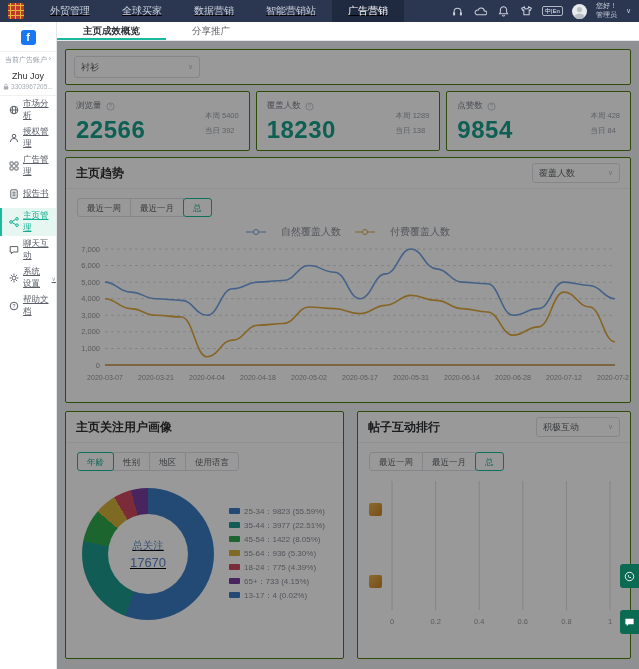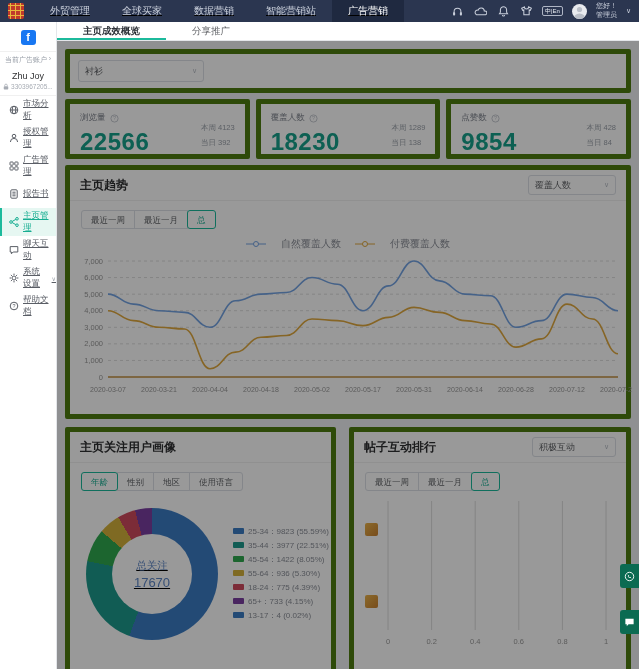--- a/index.html
+++ b/index.html
@@ -39,21 +39,21 @@
   .side-chev{font-size:6px;color:#9aa0a9;margin-left:1px;}
   
   .main{position:absolute;top:22px;left:57px;right:0;bottom:0;}
   .tabbar{height:18px;background:#fff;border-bottom:1px solid #e4e6ea;display:flex;}
   .tab{padding:0 26px;font-size:9.5px;line-height:17px;color:#606266;cursor:pointer;}
   .tab.active{color:#2b2f36;border-bottom:2px solid #1cba9c;font-weight:bold;}
   .content{position:absolute;top:19px;left:0;right:0;bottom:0;background:#eef0f3;
            padding:8px 8px 0 8px;overflow:hidden;}
   .content::after{content:"";position:absolute;inset:0;background:rgba(0,0,0,0.40);
                   z-index:5;pointer-events:none;}
-  .card{background:#fff;border:5px solid #4d7c0f;border-radius:2px;}
+  .card{background:#fff;border:1px solid #4d7c0f;border-radius:2px;}
   .filter-card{height:34px;margin-bottom:6px;display:flex;align-items:center;padding-left:8px;}
   .select{height:20px;min-width:112px;border:1px solid #dcdfe6;border-radius:3px;background:#fff;
           font-size:9px;color:#606266;display:inline-flex;align-items:center;
           justify-content:space-between;padding:0 6px;cursor:pointer;}
   .select .sc{color:#b8bcc4;font-size:7px;margin-left:10px;}
   .stats-row{display:flex;gap:6px;margin-bottom:6px;}
   .stat-card{flex:1;height:60px;position:relative;padding:8px 10px;box-sizing:border-box;}
   .stat-title{font-size:8.5px;color:#7d828c;display:flex;align-items:center;gap:4px;}
   .stat-value{font-size:24px;font-weight:bold;color:#17a08a;margin-top:4px;letter-spacing:.5px;}
   .stat-subs{position:absolute;right:10px;top:16px;text-align:left;}
@@ -250,21 +250,21 @@
         <div class="card stat-card">
           <div class="stat-title">
             <span>浏览量</span>
             <svg width="9" height="9" viewBox="0 0 10 10">
               <circle cx="5" cy="5" r="4" fill="none" stroke="#c0c4cc"></circle>
               <text x="5" y="7" font-size="6" text-anchor="middle" fill="#c0c4cc">?</text>
             </svg>
           </div>
           <div class="stat-value">22566</div>
           <div class="stat-subs">
-            <div class="stat-sub">本周 4123</div>
+            <div class="stat-sub">本周 5400</div>
             <div class="stat-sub">当日 392</div>
           </div>
         </div>
         <div class="card stat-card">
           <div class="stat-title">
             <span>覆盖人数</span>
             <svg width="9" height="9" viewBox="0 0 10 10">
               <circle cx="5" cy="5" r="4" fill="none" stroke="#c0c4cc"></circle>
               <text x="5" y="7" font-size="6" text-anchor="middle" fill="#c0c4cc">?</text>
             </svg>

